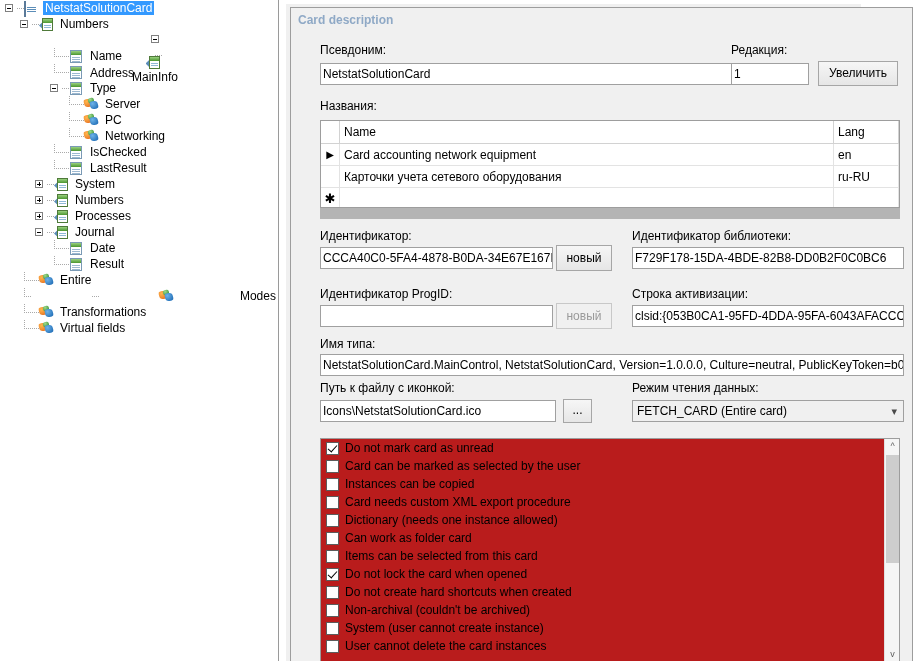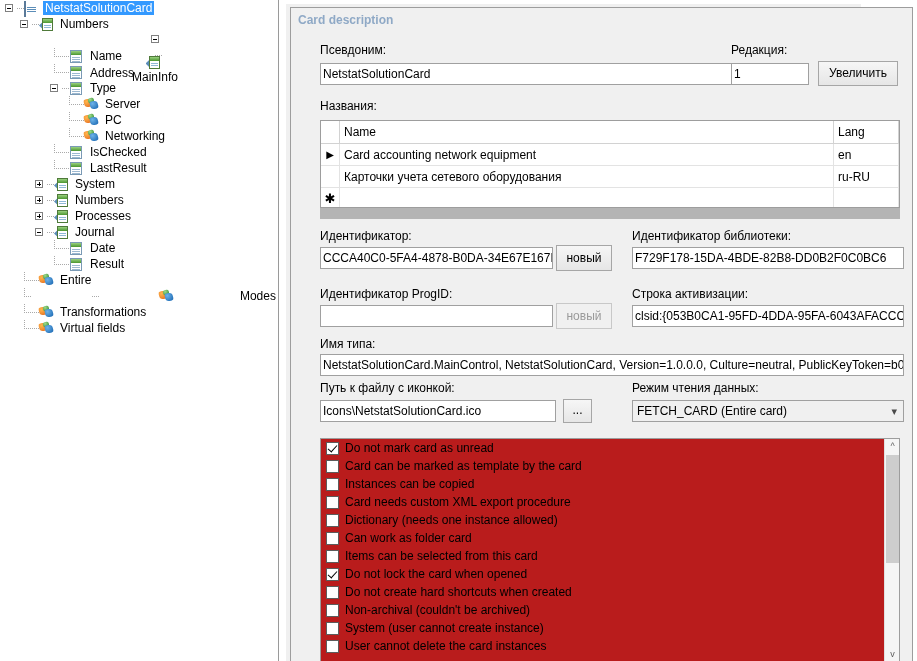--- a/index.html
+++ b/index.html
@@ -491,21 +491,21 @@
       </div>
 
       <div id="cklist">
         <div id="ck-items">
             <div class="ckrow">
               <span class="ckbox checked"></span>
               <span class="cklabel">Do not mark card as unread</span>
             </div>
             <div class="ckrow">
               <span class="ckbox"></span>
-              <span class="cklabel">Card can be marked as template by the card</span>
+              <span class="cklabel">Card can be marked as selected by the user</span>
             </div>
             <div class="ckrow">
               <span class="ckbox"></span>
               <span class="cklabel">Instances can be copied</span>
             </div>
             <div class="ckrow">
               <span class="ckbox"></span>
               <span class="cklabel">Card needs custom XML export procedure</span>
             </div>
             <div class="ckrow">

